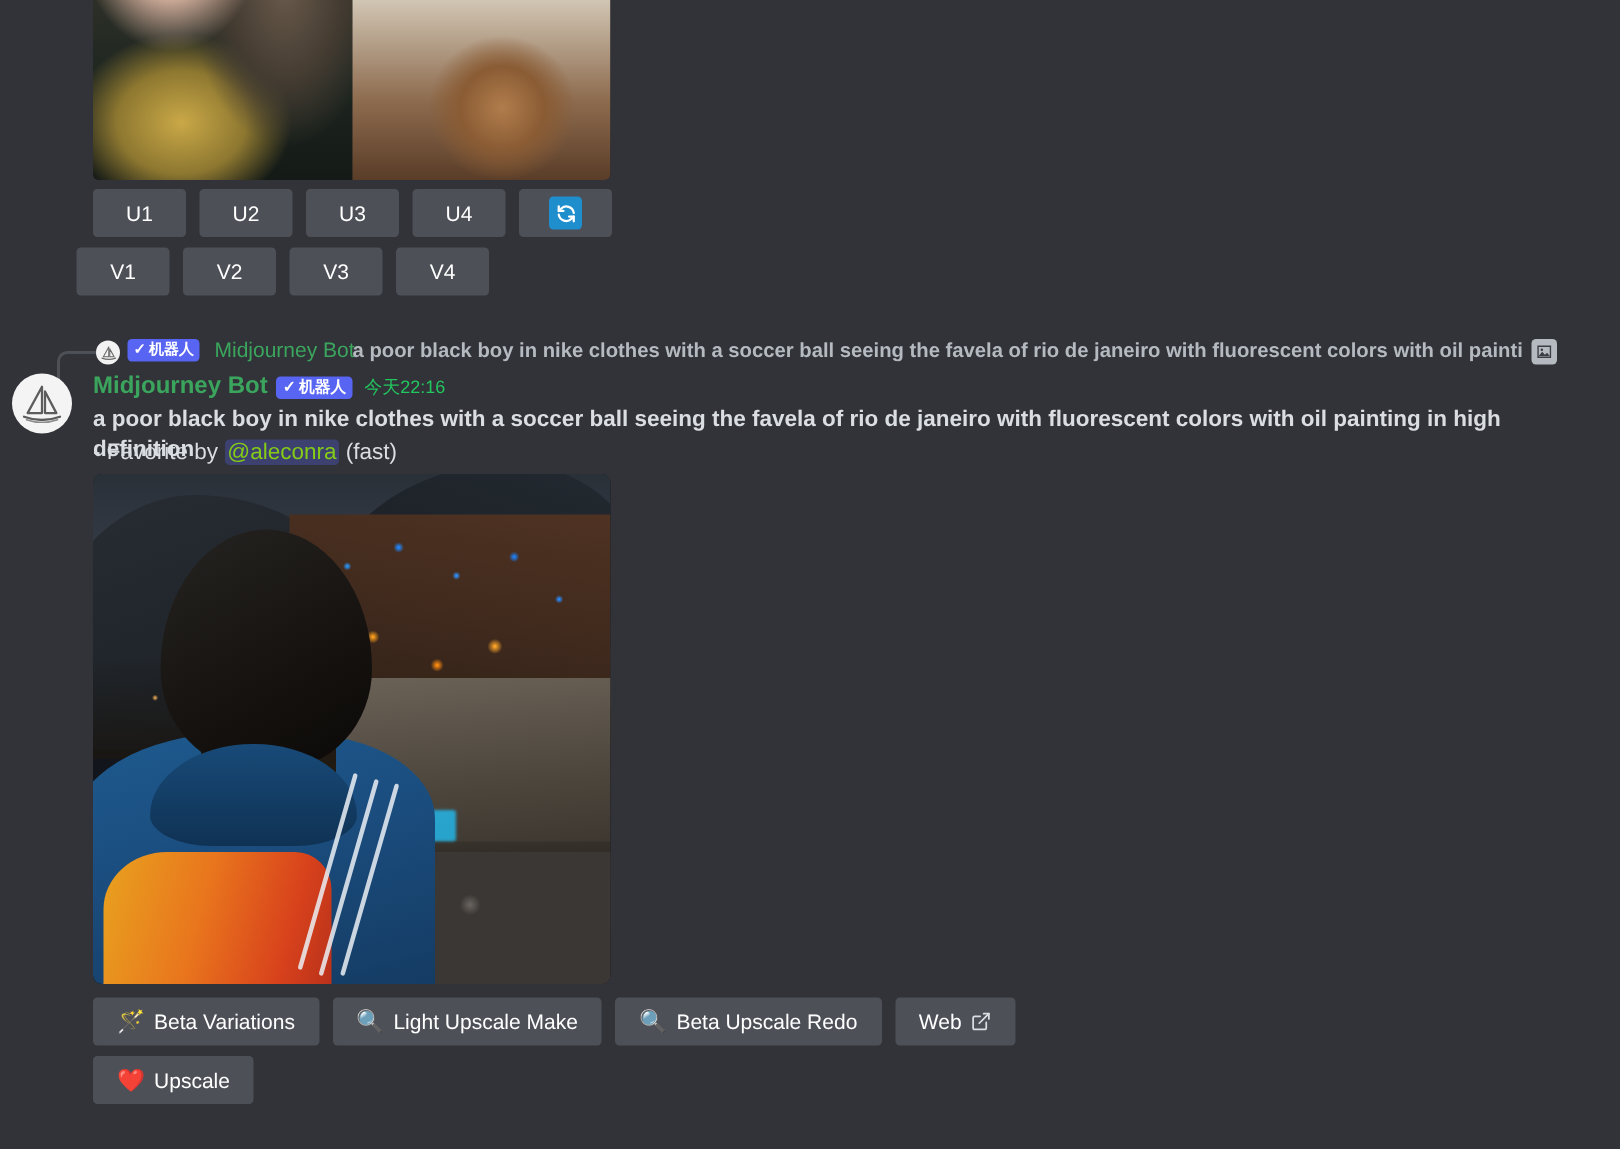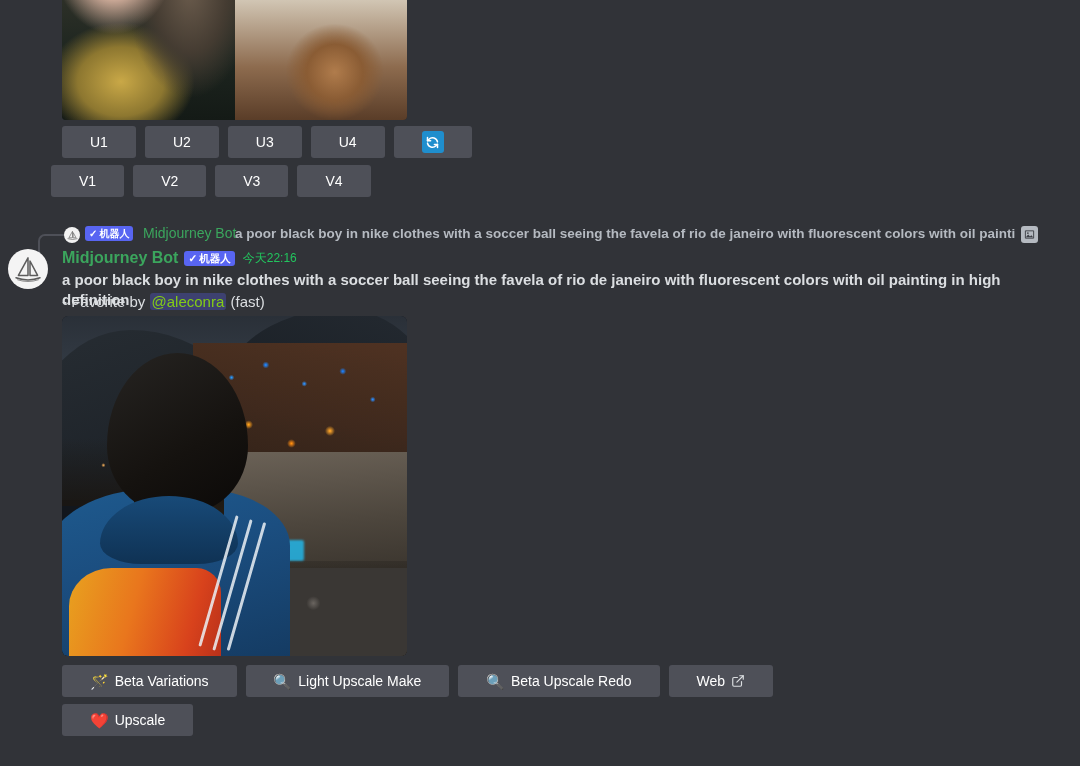--- a/index.html
+++ b/index.html
@@ -64,21 +64,21 @@
     display: flex;
     gap: 9px;
   }
   .dbtn {
     background: #4e5058;
     color: #ffffff;
     border: none;
     border-radius: 3px;
     height: 32px;
     min-width: 62px;
-    padding: 0 28px;
+    padding: 0 16px;
     font-family: "Liberation Sans", sans-serif;
     font-size: 14px;
     font-weight: 500;
     display: flex;
     align-items: center;
     justify-content: center;
     cursor: pointer;
     line-height: 1;
   }
   .dbtn.wide { min-width: 0; gap: 6px; }

